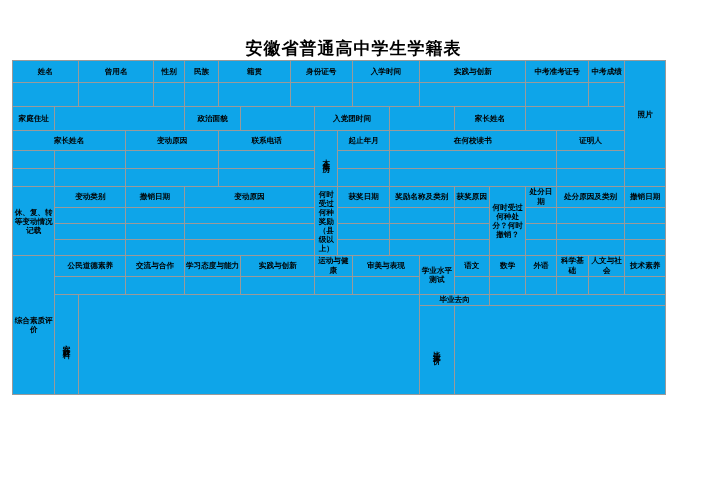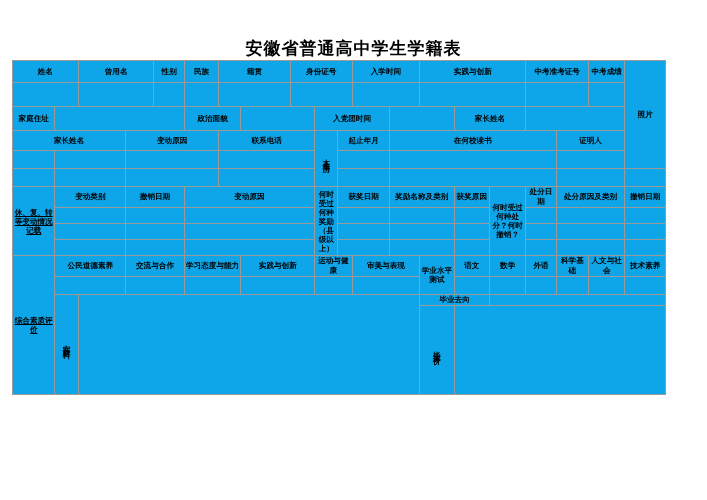--- a/index.html
+++ b/index.html
@@ -62,21 +62,21 @@
   td.blank { }
   .vtext {
     writing-mode: vertical-rl;
     text-orientation: upright;
     letter-spacing: 2px;
     display: inline-block;
     line-height: 11px;
     font-weight: bold;
   }
   .photo-cell { font-weight: bold; font-size: 8px; }
-  .big-label { font-weight: bold; line-height: 12px; text-decoration: underline; }
+  .big-label { font-weight: bold; line-height: 12px; }
   .stack { display: block; line-height: 9px; }
 </style>
 </head>
 <body>
 
 <div class="page">
 
   <div class="title">安徽省普通高中学生学籍表</div>
 
 

